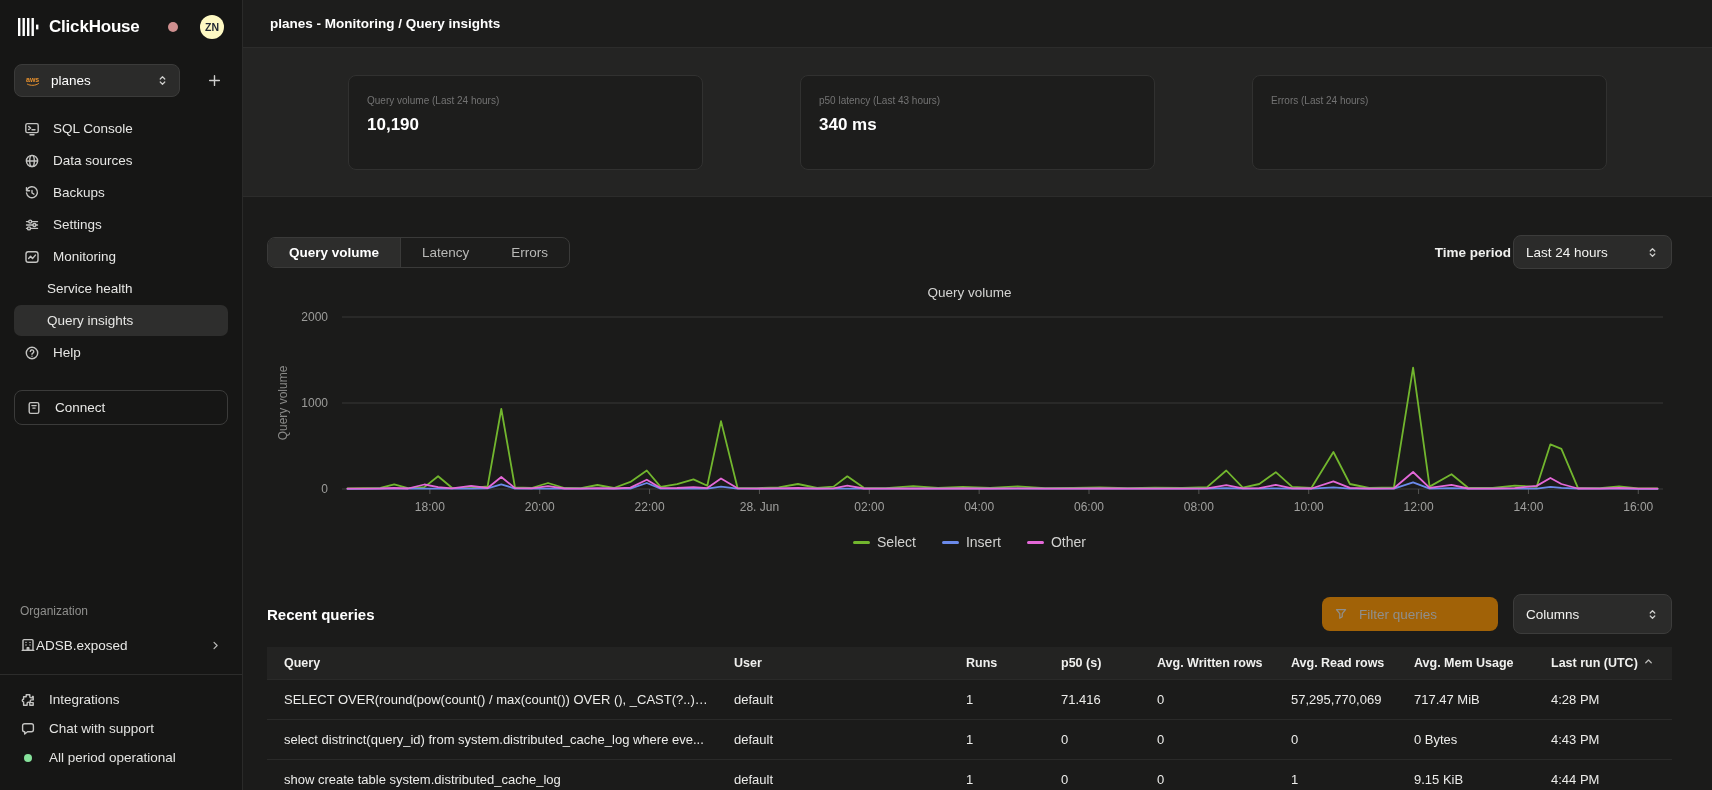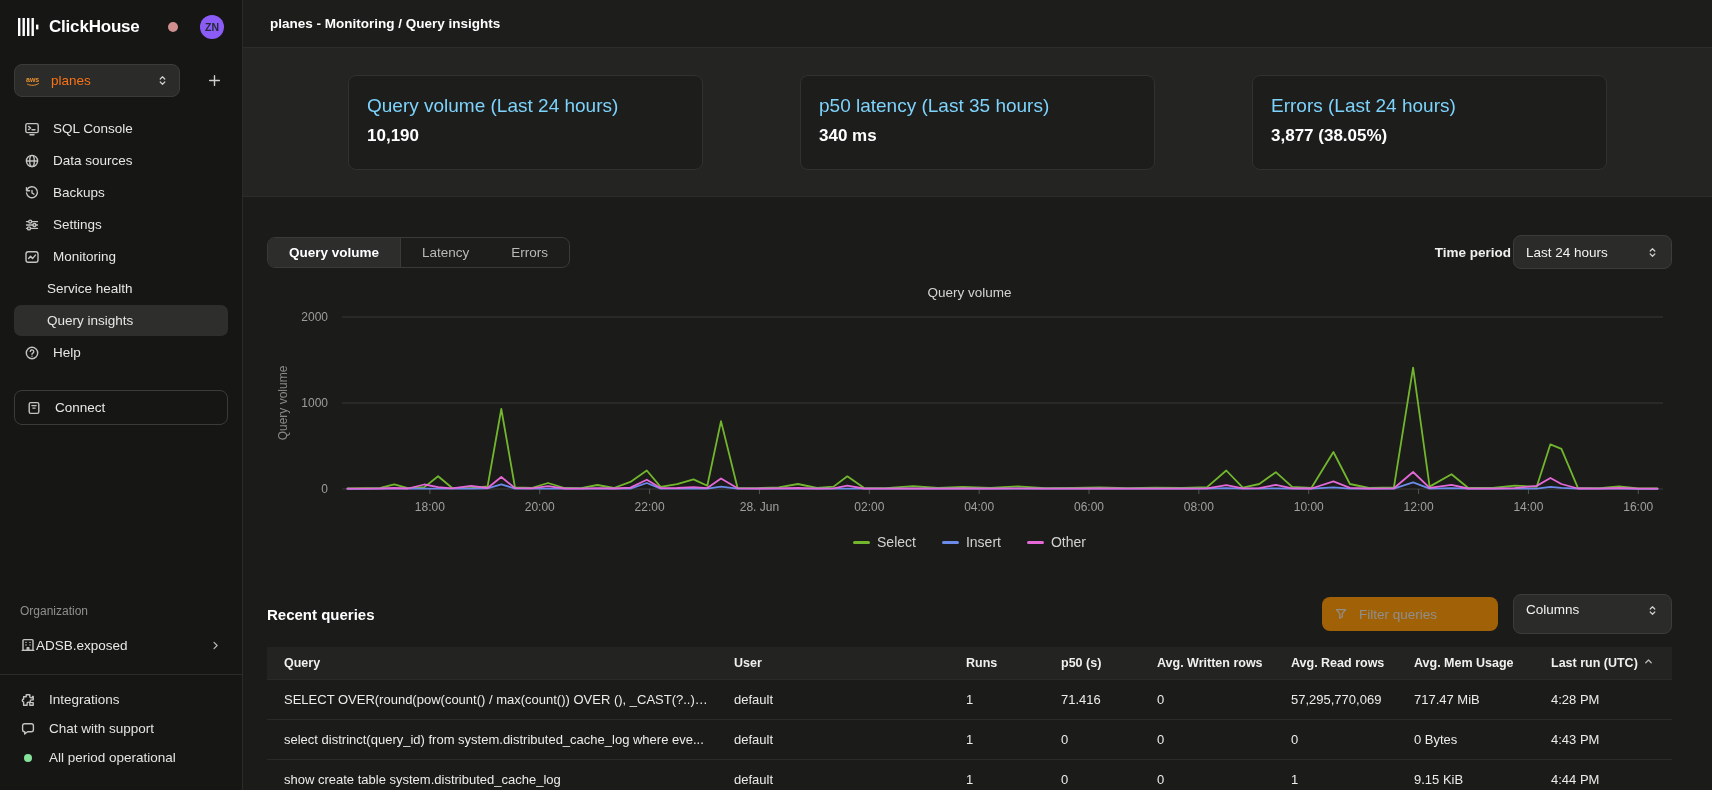--- a/index.html
+++ b/index.html
@@ -23,21 +23,21 @@
   .logo-text { font-weight:bold; font-size:17px; color:#fff; letter-spacing:-.2px; }
   .notif-dot { width:10px; height:10px; border-radius:50%; margin-left:28px; }
   .avatar { width:24px; height:24px; border-radius:50%; margin-left:auto;
     display:flex; align-items:center; justify-content:center;
     font-size:10.5px; font-weight:bold; color:#232a35; }
   .selector-row { margin-top:24px; display:flex; align-items:center; }
   .service-select {
     width:166px; height:33px; background:#2b2b2a; border:1px solid #3b3b3a; border-radius:8px;
     display:flex; align-items:center; gap:9px; padding:0 10px; cursor:pointer;
   }
-  .service-select .name { flex:1; font-size:13.5px; color:#f97316; }
+  .service-select .name { flex:1; font-size:13.5px; color:#ffffff; }
   .icon-btn { margin-left:auto; width:28px; height:28px; display:flex; align-items:center;
     justify-content:center; color:#cfcfcd; border-radius:6px; cursor:pointer; }
   .nav { margin-top:16px; display:flex; flex-direction:column; gap:1px; }
   .nav-item {
     height:31px; display:flex; align-items:center; gap:13px; padding:0 10px;
     border-radius:7px; font-size:13.5px; color:#e6e6e4; cursor:pointer; white-space:nowrap;
   }
   .nav-item .ni-icon { color:#c4c4c2; display:flex; }
   .nav-item.indent { padding-left:33px; }
   .nav-item.active { background:#2e2e2d; }
@@ -59,21 +59,21 @@
   .status-dot { width:8px; height:8px; border-radius:50%; }
 
   
   .main { flex:1; display:flex; flex-direction:column; min-width:0; }
   .topbar { height:48px; min-height:48px; background:#1d1d1c; border-bottom:1px solid #2c2c2b;
     display:flex; align-items:center; padding:0 27px; font-weight:bold; font-size:13.5px; color:#fff; }
   .stats-band { height:149px; min-height:149px; background:#242423; border-bottom:1px solid #2c2c2b;
     display:flex; align-items:center; justify-content:center; gap:97px; }
   .stat-card { width:355px; height:95px; background:#1d1d1c; border:1px solid #313130;
     border-radius:8px; padding:19px 18px; }
-  .stat-label { color:#7dd3fc; font-size:19px; }
+  .stat-label { color:#737373; font-size:10px; }
   .stat-value { margin-top:9px; font-weight:bold; font-size:17px; color:#fff; }
 
   .content { flex:1; padding:0 40px 0 24px; min-width:0; }
   .controls-row { margin-top:38px; display:flex; justify-content:space-between; align-items:center; }
   .tabs { display:flex; border:1px solid #3a3a39; border-radius:8px; overflow:hidden; background:#1d1d1c; }
   .tab { padding:7px 21px; font-size:13.5px; color:#b9b9b7; cursor:pointer; }
   .tab.active { background:#2d2d2c; color:#fff; font-weight:bold; border-right:1px solid #3a3a39; }
   .time-period { display:flex; align-items:center; gap:2px; }
   .tp-label { font-weight:bold; font-size:13.5px; color:#f0f0ee; }
   .select-box { background:#2b2b2a; border:1px solid #3c3c3b; border-radius:8px; height:33px;
@@ -93,21 +93,21 @@
   .recent-head { display:flex; align-items:center; }
   .recent-title { font-size:15px; font-weight:bold; color:#fff; }
   .recent-actions { margin-left:auto; display:flex; gap:15px; align-items:center; }
   .filter-box { width:176px; height:34px; background:#a16207; border:1px solid #39393
 
 8; border-radius:8px;
     display:flex; align-items:center; gap:9px; padding:0 12px; color:#8f8f8d; }
   .filter-box input { background:transparent; border:none; outline:none; color:#e8e8e6;
     font-family:inherit; font-size:13.5px; width:118px; }
   .filter-box input::placeholder { color:#8f8f8d; }
-  .col-select { width:159px; height:40px;align-items:flex-end; }
+  .col-select { width:159px; height:40px; }
 
   table.queries { width:100%; border-collapse:collapse; table-layout:fixed; margin-top:13px; }
   table.queries th { text-align:left; font-weight:bold; font-size:12.5px; color:#f0f0ee;
     background:#232322; padding:9px 12px; white-space:nowrap; cursor:pointer; }
   table.queries th:first-child, table.queries td:first-child { padding-left:17px; }
   table.queries td { padding:12px 12px; border-top:1px solid #2a2a29; font-size:13px; color:#ececea;
     white-space:nowrap; overflow:hidden; text-overflow:ellipsis; }
   table.queries tr { cursor:pointer; }
   .sort-caret { display:inline-block; margin-left:5px; color:#b9b9b7; }
 </style>
@@ -120,21 +120,21 @@
       <svg width="21" height="18" viewBox="0 0 21 18" fill="currentColor">
         <rect x="0" y="0" width="2.4" height="18"></rect>
           <rect x="4.5" y="0" width="2.4" height="18"></rect>
         <rect x="9" y="0" width="2.4" height="18"></rect>
           <rect x="13.5" y="0" width="2.4" height="18"></rect>
         <rect x="18" y="6.6" width="2.4" height="4.8"></rect>
       </svg>
     </span>
     <span class="logo-text">ClickHouse</span>
     <span class="notif-dot" style="background: rgb(207, 143, 143);"></span>
-    <span class="avatar" style="background: #8b5cf6;">ZN</span>
+    <span class="avatar" style="background: #fef9c3;">ZN</span>
   </div>
 
   <div class="selector-row">
     <div class="service-select">
       <span>
         <svg width="17" height="13" viewBox="0 0 17 13">
           <text x="1" y="7.5" font-size="7" font-weight="bold" fill="#e8912d" font-family="Liberation Sans,sans-serif">aws</text>
           <path d="M2.5 10.2c3 1.7 8 1.6 11-.6" stroke="#e8912d" stroke-width="1" fill="none" stroke-linecap="round"></path>
         </svg>
       </span>
@@ -277,26 +277,25 @@
   <header class="topbar">
     <span>planes - Monitoring / Query insights</span>
   </header>
 
   <div class="stats-band" id="stats-band">
       <div class="stat-card">
         <div class="stat-label">Query volume (Last 24 hours)</div>
         <div class="stat-value">10,190</div>
       </div>
       <div class="stat-card">
-        <div class="stat-label">p50 latency (Last 35 hours)</div>
+        <div class="stat-label">p50 latency (Last 43 hours)</div>
         <div class="stat-value">340 ms</div>
       </div>
       <div class="stat-card">
         <div class="stat-label">Errors (Last 24 hours)</div>
-        <div class="stat-value">3,877 (38.05%)</div>
       </div>
     </div>
 
   <div class="content">
     <div class="controls-row">
       <div class="tabs" id="chart-tabs">
           <div class="tab active">Query volume</div>
           <div class="tab">Latency</div>
           <div class="tab">Errors</div>
         </div>

